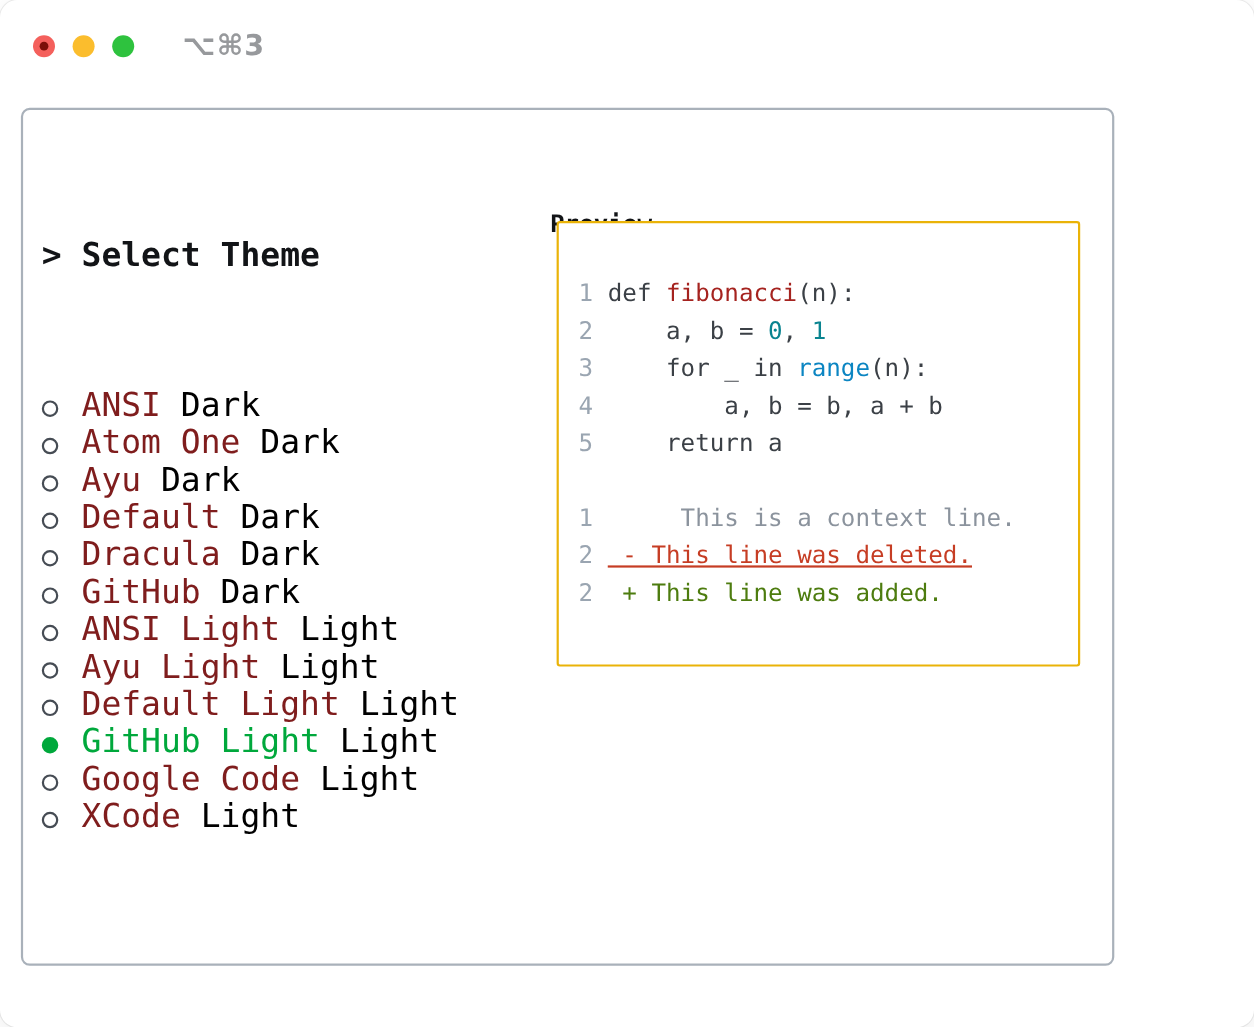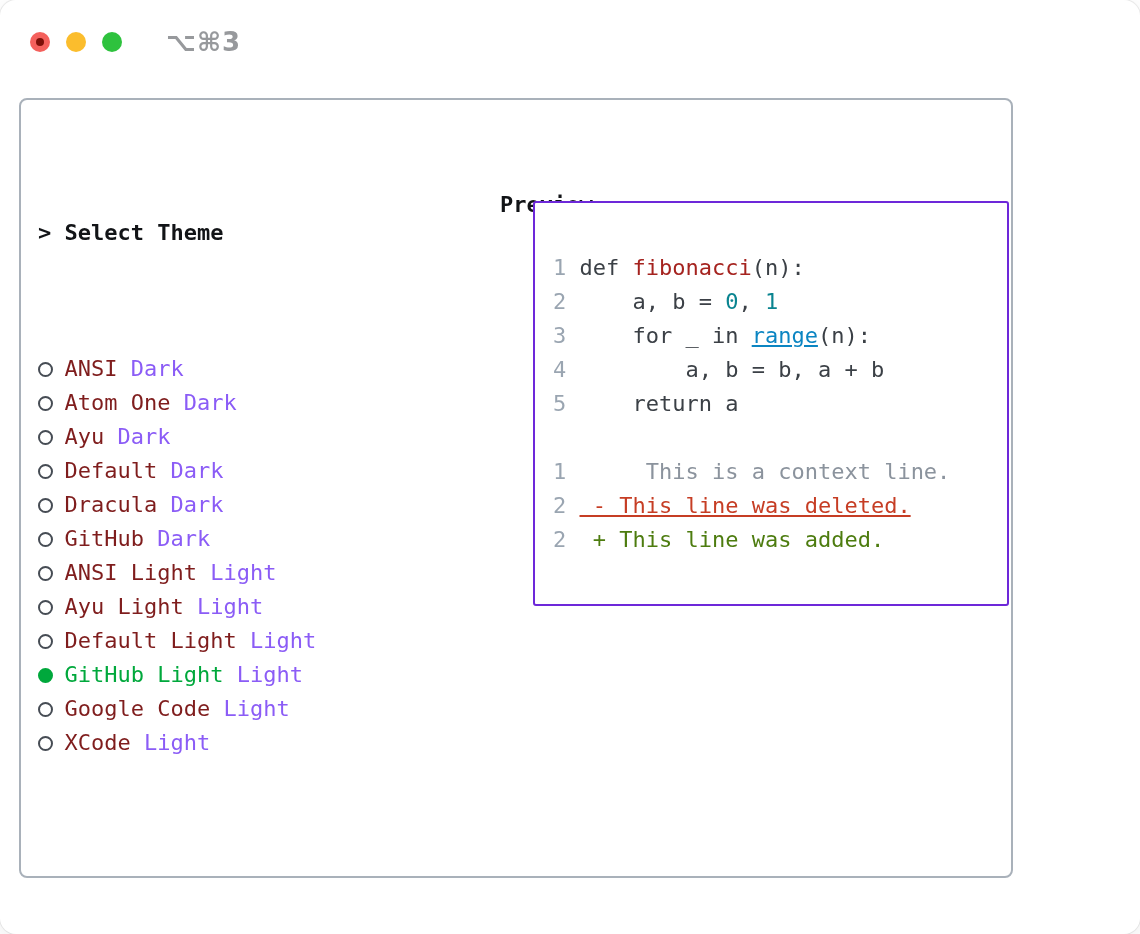--- a/index.html
+++ b/index.html
@@ -26,52 +26,52 @@
 
   
   .panel {
     position:absolute; left:19px; top:98px; width:994px; height:780px;
     border:2px solid #a9b1ba; border-radius:8px; background:#ffffff;
   }
 
   .mono22 { font-size:22px; line-height:34px; }
 
   .list { position:absolute; left:17px; top:48px; white-space:pre; }
-  .row { height:34px; line-height:34px; white-space:pre; font-size:22px; }
+  .row { height:34px; line-height:34px; white-space:pre; font-size:30px; }
   .cell { display:inline-block; width:2ch; }
 
   .prompt { font-weight:bold; color:#121417; }
   .hdr { font-weight:bold; color:#121417; }
   .name { color:#7f1d1d; }
-  .variant { color:#8b5cf6; }
+  .variant { color:#000000; }
   .row.selected .name { color:#00a83c;text-align:right; }
 
   .bullet {
     display:inline-block; width:15px; height:15px; border-radius:50%;
     border:2px solid #464c54; vertical-align:-1px;
   }
   .bullet.filled { background:#00a83c; border-color:#00a83c; }
   .row .cell .bullet { margin-right:0; }
 
   
   .preview-title { position:absolute; left:479px; top:48px; height:34px; line-height:34px;
     font-size:22px; font-weight:bold; color:#121417;margin-top:40px; }
 
   .preview-box {
-    position:absolute; left:512px; top:101px; width:476px; height:405px;
-    border:2px solid #6d28d9; border-radius:3px; background:#ffffff;
+    position:absolute; left:485px; top:101px; width:476px; height:405px;
+    border:2px solid #eab308; border-radius:3px; background:#ffffff;
   }
   .code { position:absolute; left:18px; top:48px; white-space:pre; }
   .crow { height:34px; line-height:34px; white-space:pre; font-size:22px; }
 
   .lnum     { color:#9aa5b1; }
   .c-code   { color:#3b4046; }
   .c-func   { color:#a5231f; }
   .c-number { color:#0a8490; }
-  .c-builtin{ color:#0b85c2;text-decoration:underline; }
+  .c-builtin{ color:#0b85c2; }
   .c-context{ color:#8b939d; }
   .c-deleted{ color:#c63d24;text-decoration:underline; }
   .c-added  { color:#4d7c0f; }
 </style>
 </head>
 <body>
 
 <div class="window">
 
   <div class="titlebar">

